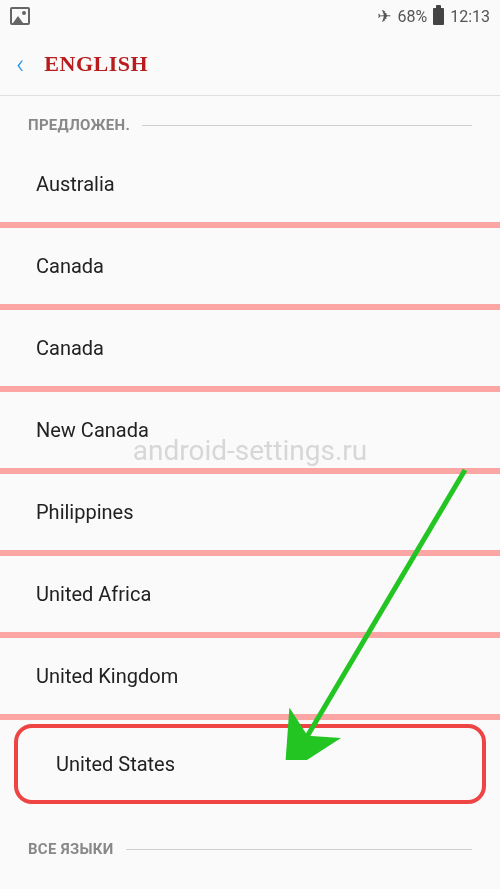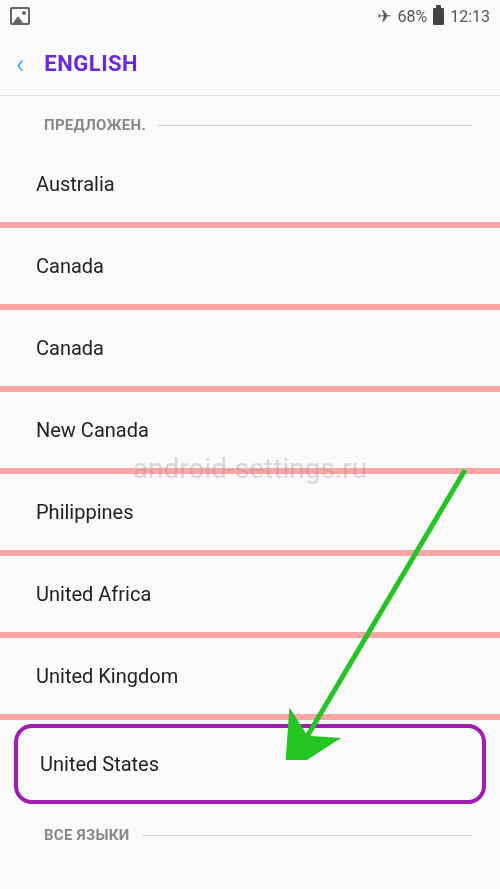--- a/index.html
+++ b/index.html
@@ -95,60 +95,60 @@
       color: #2196f3;
       font-size: 28px;
       font-weight: 300;
       margin-right: 20px;
       cursor: pointer;
       line-height: 1;
     }
     .app-title {
       font-size: 22px;
       font-weight: 700;
-      color: #6d28d9;
+      color: #b91c1c;
       letter-spacing: 0.5px;
+      font-family: Liberation Serif, serif;
     }
     .section-header {
       display: flex;
       align-items: center;
       padding: 20px 28px 12px;
       gap: 12px;
     }
     .section-title {
       font-size: 15px;
       font-weight: 700;
       color: #888;
       letter-spacing: 0.3px;
-      margin-left: 16px;
     }
     .section-line {
       flex: 1;
       height: 1px;
       background: #d0d0d0;
     }
     .list-item {
       padding: 26px 36px;
       font-size: 20px;
       color: #222;
       border-bottom: 6px solid #fca5a5;
       cursor: pointer;
     }
     .list-item:last-of-type {
       border-bottom: none;
     }
     .highlighted-item {
-      border: 4px solid #a21caf;
+      border: 4px solid #ef4444;
       border-radius: 18px;
-      margin: 4px 14px 2px;
-      padding: 24px 22px;
+      margin: 4px 14px 16px;
+      padding: 24px 38px;
     }
     .watermark {
       position: absolute;
-      top: 452px;
+      top: 434px;
       left: 50%;
       transform: translateX(-50%);
       font-size: 28px;
       color: rgba(150, 150, 150, 0.35);
       white-space: nowrap;
       pointer-events: none;
       z-index: 10;
     }
     .annotation-arrow {
       position: absolute;

